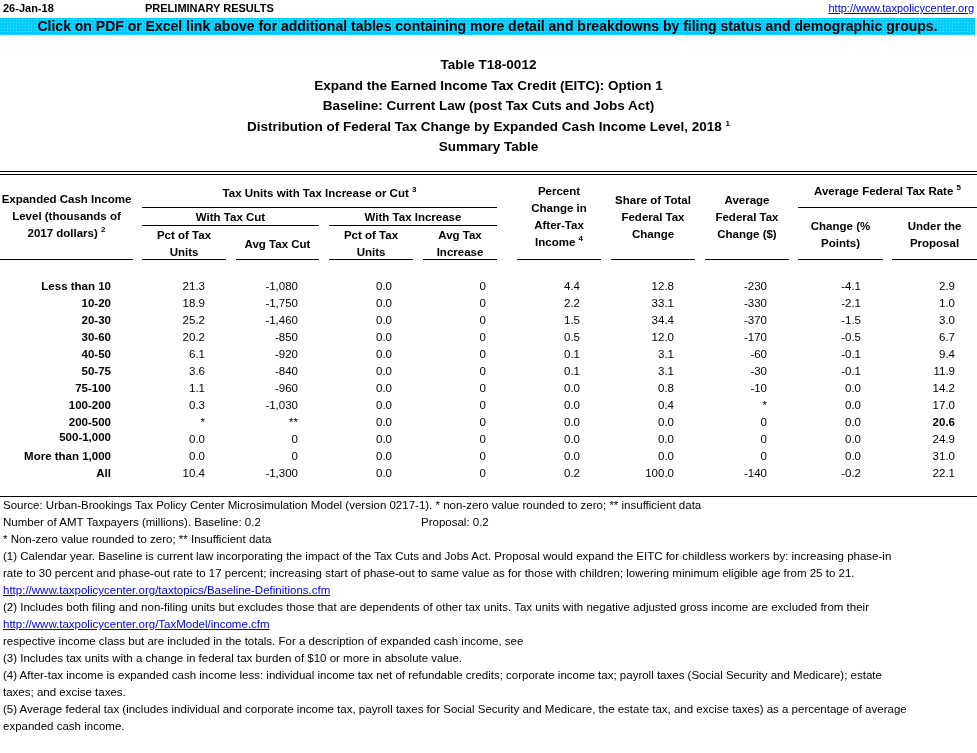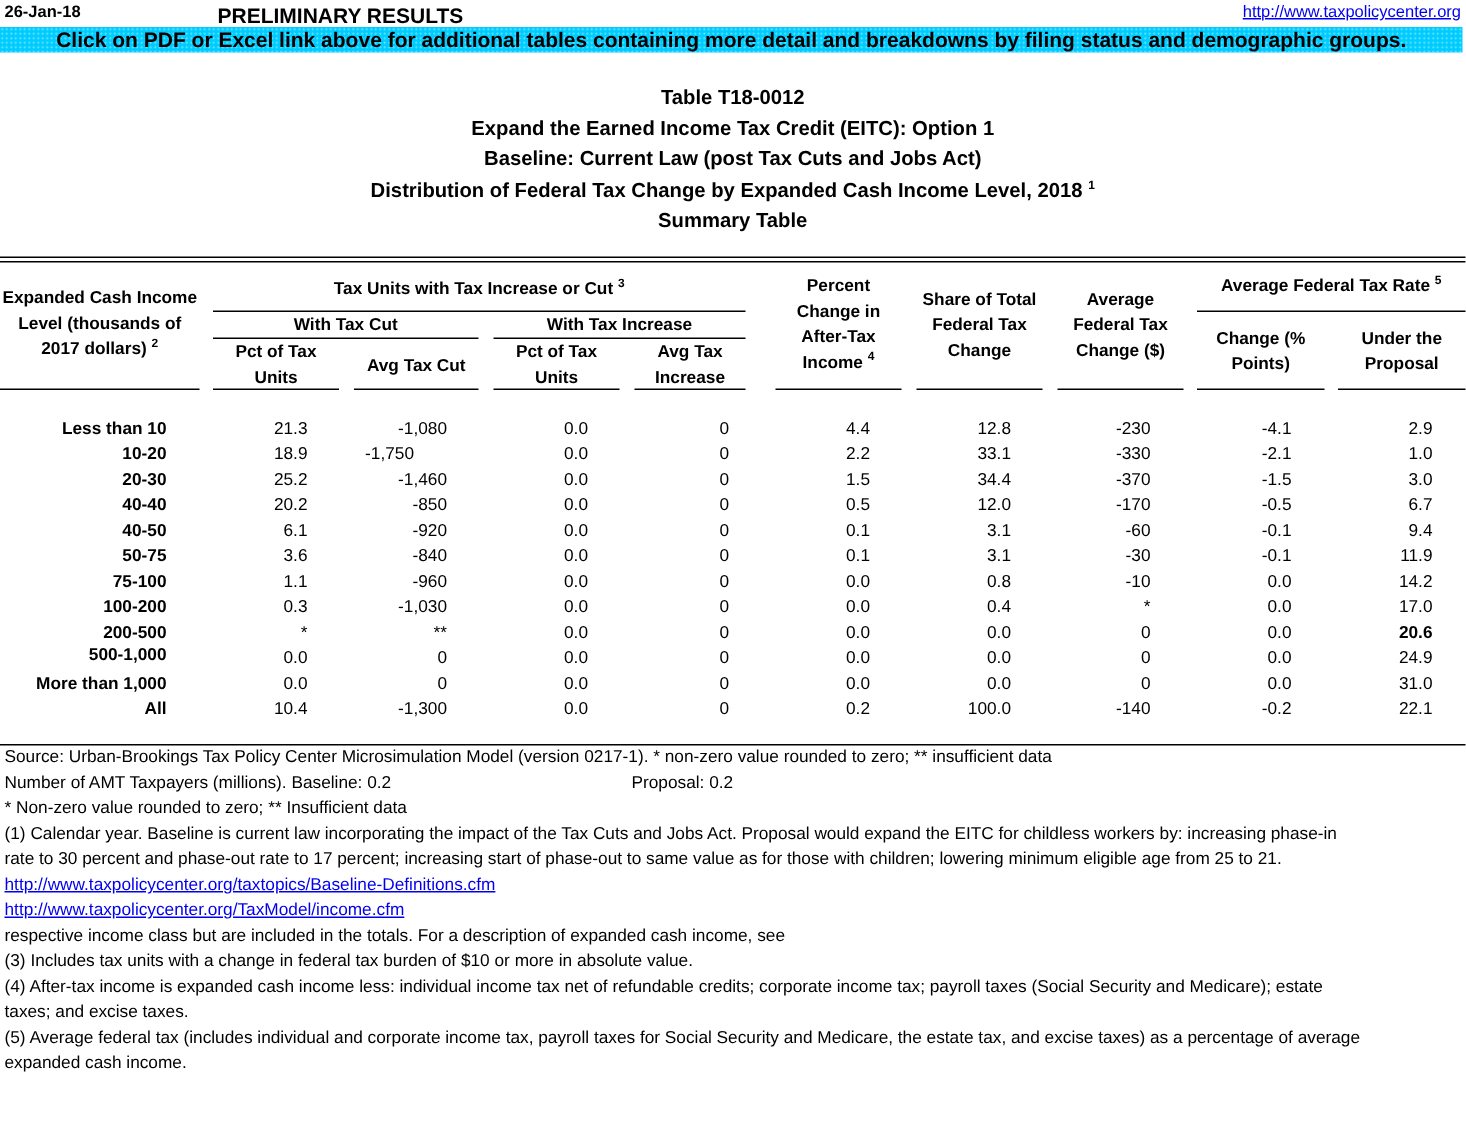--- a/index.html
+++ b/index.html
@@ -1,20 +1,20 @@
 <!DOCTYPE html>
 <html><head>
 <meta charset="utf-8">
 <style>
   html, body { margin: 0; padding: 0; background: #ffffff; }
   body { width: 977px; height: 753px; position: relative; overflow: hidden;
          font-family: "Liberation Sans", sans-serif; color: #000; font-size: 11.5px; }
   .topbar { position: absolute; left: 0; top: 0; width: 977px; height: 18px; }
   .topbar .date { position: absolute; left: 3px; top: 2px; font-weight: bold; font-size: 11px; }
-  .topbar .prelim { position: absolute; left: 145px; top: 2px; font-weight: bold; font-size: 14px; }
+  .topbar .prelim { position: absolute; left: 145px; top: 2px; font-weight: bold; font-size: 11px; }
   .topbar .url { position: absolute; right: 3px; top: 2px; font-size: 11px; color: #0000ee; text-decoration: underline; }
   .banner { position: absolute; left: 0; top: 18px; width: 975px; height: 17px;
             background-color: #00ccff;
             background-image: radial-gradient(rgba(255,255,255,0.35) 0.6px, transparent 0.7px);
             background-size: 3px 3px;
             text-align: center; font-weight: bold; font-size: 14px; line-height: 17px; }
   .titles { position: absolute; left: 0; top: 55px; width: 977px; text-align: center; font-weight: bold; font-size: 13.5px; }
   .titles div { height: 20.5px; line-height: 20.5px; }
   sup { font-size: 8px; vertical-align: 5px; line-height: 0; }
   .dbl { position: absolute; left: 0; width: 977px; border-top: 1px solid #000; }
@@ -128,21 +128,21 @@
       <div class="cell" style="right: 491px; top: 278px; text-align: right;">0</div>
       <div class="cell" style="right: 397px; top: 278px; text-align: right;">4.4</div>
       <div class="cell" style="right: 303px; top: 278px; text-align: right;">12.8</div>
       <div class="cell" style="right: 210px; top: 278px; text-align: right;">-230</div>
       <div class="cell" style="right: 116px; top: 278px; text-align: right;">-4.1</div>
       <div class="cell" style="right: 22px; top: 278px; text-align: right;">2.9</div>
     </div>
     <div>
       <div class="rowlabel" style="left: 0px; width: 111px; top: 295px;">10-20</div>
       <div class="cell" style="right: 772px; top: 295px; text-align: center;">18.9</div>
-      <div class="cell" style="right: 701px; top: 295px; text-align: left; margin-left: 13px;">-1,750</div>
+      <div class="cell" style="right: 679px; top: 295px; text-align: left; margin-left: 13px;">-1,750</div>
       <div class="cell" style="right: 585px; top: 295px; text-align: right;">0.0</div>
       <div class="cell" style="right: 491px; top: 295px; text-align: right;">0</div>
       <div class="cell" style="right: 397px; top: 295px; text-align: right;">2.2</div>
       <div class="cell" style="right: 303px; top: 295px; text-align: right;">33.1</div>
       <div class="cell" style="right: 210px; top: 295px; text-align: right;">-330</div>
       <div class="cell" style="right: 116px; top: 295px; text-align: right;">-2.1</div>
       <div class="cell" style="right: 22px; top: 295px; text-align: right;">1.0</div>
     </div>
     <div>
       <div class="rowlabel" style="left: 0px; width: 111px; top: 312px;">20-30</div>
@@ -150,21 +150,21 @@
       <div class="cell" style="right: 679px; top: 312px; text-align: right;">-1,460</div>
       <div class="cell" style="right: 585px; top: 312px; text-align: right;">0.0</div>
       <div class="cell" style="right: 491px; top: 312px; text-align: right;">0</div>
       <div class="cell" style="right: 397px; top: 312px; text-align: right;">1.5</div>
       <div class="cell" style="right: 303px; top: 312px; text-align: right;">34.4</div>
       <div class="cell" style="right: 210px; top: 312px; text-align: right;">-370</div>
       <div class="cell" style="right: 116px; top: 312px; text-align: right;">-1.5</div>
       <div class="cell" style="right: 22px; top: 312px; text-align: right;">3.0</div>
     </div>
     <div>
-      <div class="rowlabel" style="left: 0px; width: 111px; top: 329px;">40-40</div>
+      <div class="rowlabel" style="left: 0px; width: 111px; top: 329px;">30-60</div>
       <div class="cell" style="right: 772px; top: 329px; text-align: right;">20.2</div>
       <div class="cell" style="right: 679px; top: 329px; text-align: right;">-850</div>
       <div class="cell" style="right: 585px; top: 329px; text-align: right;">0.0</div>
       <div class="cell" style="right: 491px; top: 329px; text-align: right;">0</div>
       <div class="cell" style="right: 397px; top: 329px; text-align: right;">0.5</div>
       <div class="cell" style="right: 303px; top: 329px; text-align: right;">12.0</div>
       <div class="cell" style="right: 210px; top: 329px; text-align: right;">-170</div>
       <div class="cell" style="right: 116px; top: 329px; text-align: right;">-0.5</div>
       <div class="cell" style="right: 22px; top: 329px; text-align: right;">6.7</div>
     </div>
@@ -268,20 +268,21 @@
 
 <div class="dbl" style="top:496px"></div>
 
 <div class="notes">
   <div>Source: Urban-Brookings Tax Policy Center Microsimulation Model (version 0217-1).  * non-zero value rounded to zero; ** insufficient data</div>
   <div style="position:relative;"><span>Number of AMT Taxpayers (millions).  Baseline: 0.2</span><span class="amt-prop">Proposal: 0.2</span></div>
   <div>* Non-zero value rounded to zero; ** Insufficient data</div>
   <div>(1) Calendar year. Baseline is current law incorporating the impact of the Tax Cuts and Jobs Act. Proposal would expand the EITC for childless workers by: increasing phase-in</div>
   <div>rate to 30 percent and phase-out rate to 17 percent; increasing start of phase-out to same value as for those with children; lowering minimum eligible age from 25 to 21.</div>
   <div><a>http://www.taxpolicycenter.org/taxtopics/Baseline-Definitions.cfm</a></div>
+  <div>(2) Includes both filing and non-filing units but excludes those that are dependents of other tax units. Tax units with negative adjusted gross income are excluded from their</div>
   <div><a>http://www.taxpolicycenter.org/TaxModel/income.cfm</a></div>
   <div>respective income class but are included in the totals. For a description of expanded cash income, see</div>
   <div>(3) Includes tax units with a change in federal tax burden of $10 or more in absolute value.</div>
   <div>(4) After-tax income is expanded cash income less: individual income tax net of refundable credits; corporate income tax; payroll taxes (Social Security and Medicare); estate</div>
   <div>taxes; and excise taxes.</div>
   <div>(5) Average federal tax (includes individual and corporate income tax, payroll taxes for Social Security and Medicare, the estate tax, and excise taxes) as a percentage of average</div>
   <div>expanded cash income.</div>
 </div>
 
 </body></html>

